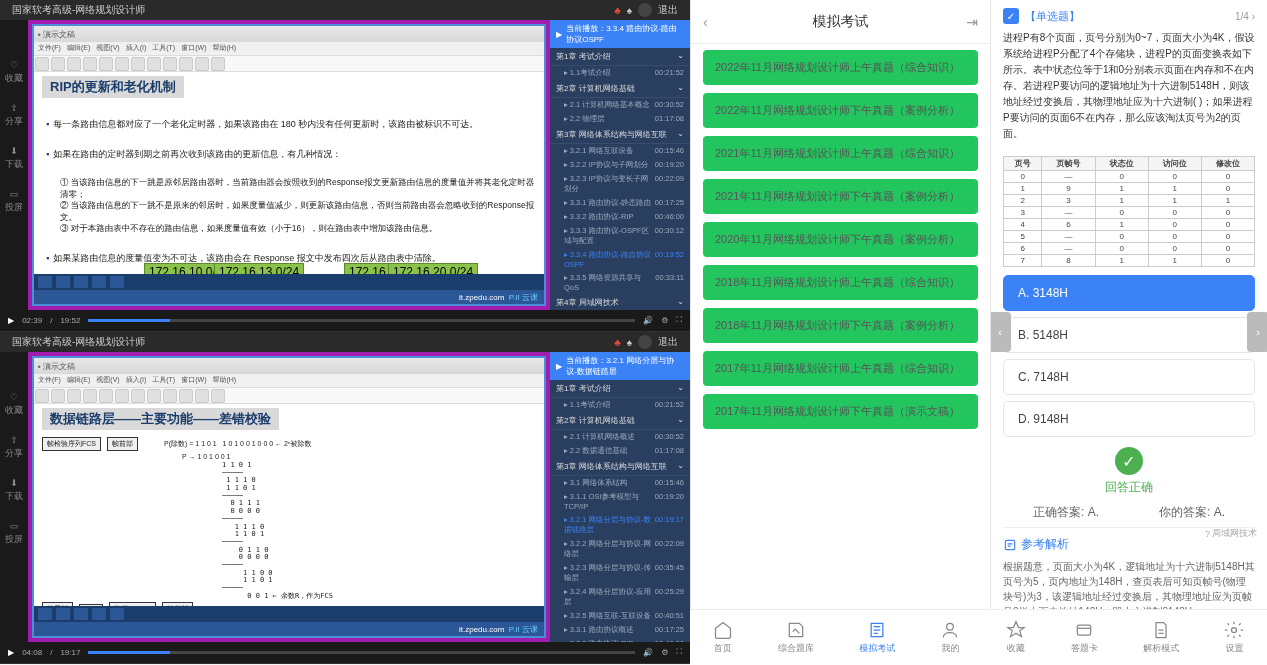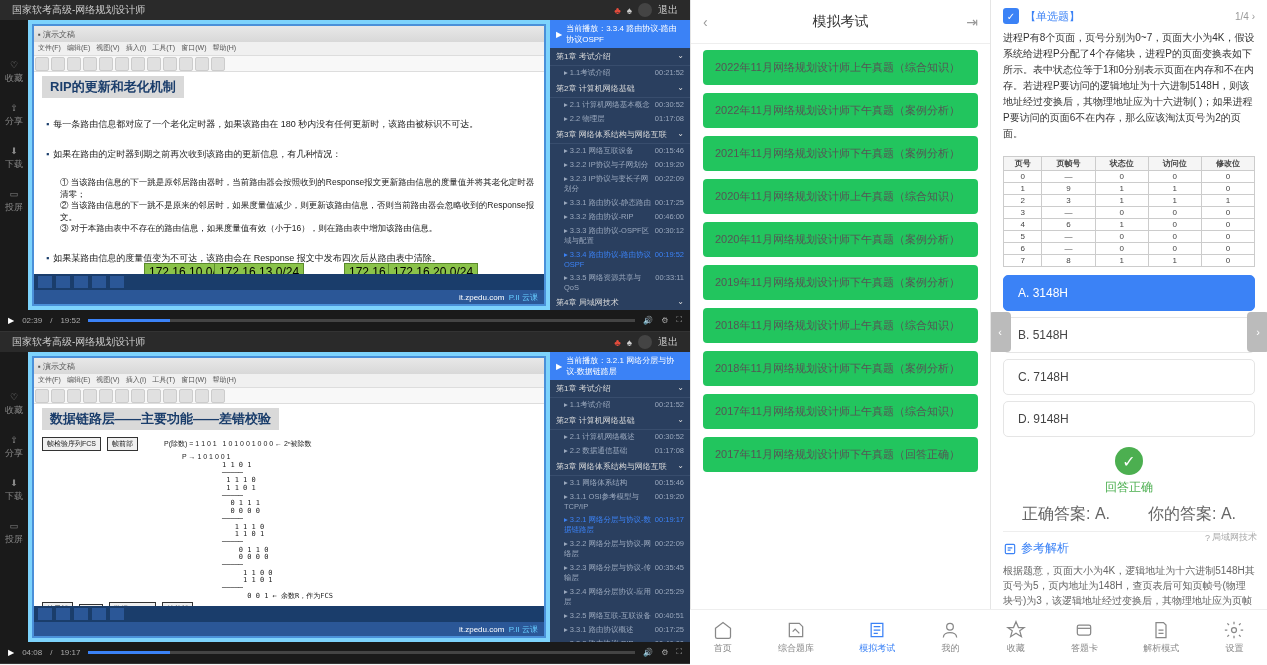--- a/index.html
+++ b/index.html
@@ -9,21 +9,21 @@
 
 .left-col{display:flex;flex-direction:column;background:#1a1a1a}
 .player{height:332px;position:relative;background:#1a1a1a;border-bottom:1px solid #333}
 .player-header{height:20px;background:#2a2a2a;color:#ccc;font-size:10px;padding:2px 12px;display:flex;justify-content:space-between;align-items:center}
 .player-header .rt{display:flex;gap:6px;align-items:center}
 .ph-bell{color:#e74c3c}
 .ph-avatar{width:14px;height:14px;border-radius:50%;background:#444}
 .player-body{display:flex;height:290px}
 .side-tools{width:28px;background:#1a1a1a;display:flex;flex-direction:column;align-items:center;gap:18px;padding-top:40px}
 .tool-icon{color:#888;font-size:9px;display:flex;flex-direction:column;align-items:center;gap:2px;cursor:pointer}
-.slide-area{flex:1;background:#7dd3fc;padding:4px;position:relative}
+.slide-area{flex:1;background:#a21caf;padding:4px;position:relative}
 .slide-window{background:#fff;height:100%;border:2px solid #4a90d9;position:relative;overflow:hidden}
 .win-titlebar{height:16px;background:linear-gradient(#e8e8e8,#d8d8d8);font-size:8px;padding:1px 4px;color:#555;display:flex;align-items:center}
 .win-toolbar{height:14px;background:#f0f0f0;border-bottom:1px solid #ddd;font-size:7px;color:#555;padding:1px 4px;display:flex;gap:6px}
 .win-icons{height:16px;background:#f8f8f8;border-bottom:1px solid #ddd;display:flex;gap:2px;padding:1px}
 .win-icons span{width:14px;height:14px;background:#e0e0e0;border:1px solid #ccc;border-radius:2px}
 .slide-content{background:#fff;padding:4px 8px;font-size:9px;color:#222;height:calc(100% - 60px);overflow:hidden}
 .slide-title{background:#d9d9d9;color:#1a3d6b;font-weight:bold;font-size:13px;padding:2px 8px;margin-bottom:3px;display:inline-block}
 .slide-bullet{margin:17px 0;padding-left:4px;line-height:1.4}
 .slide-bullet::before{content:"▪";margin-right:4px;color:#1a3d6b}
 .slide-sub{padding-left:18px;font-size:8.5px;line-height:1.35}
@@ -67,21 +67,21 @@
 .q-text{font-size:10px;line-height:1.6;color:#333;margin-bottom:14px}
 .q-table{width:100%;border-collapse:collapse;font-size:8px;margin-bottom:8px}
 .q-table th,.q-table td{border:1px solid #ccc;padding:1px 2px;text-align:center}
 .q-table th{background:#f5f5f5}
 .q-options{display:flex;flex-direction:column;gap:6px;margin-bottom:10px}
 .q-opt{padding:10px 14px;border:1px solid #e5e5e5;border-radius:5px;font-size:12px;cursor:pointer;background:#fff}
 .q-opt.selected{background:#3b82f6;color:#fff;border-color:#3b82f6}
 .q-result{text-align:center;margin:8px 0}
 .q-result-icon{width:28px;height:28px;border-radius:50%;background:#4caf50;color:#fff;display:inline-flex;align-items:center;justify-content:center;font-size:16px}
 .q-result-text{color:#4caf50;font-size:12px;margin-top:4px}
-.q-answers{display:flex;justify-content:space-around;font-size:16px;color:#666;margin:6px 0}
+.q-answers{display:flex;justify-content:space-around;font-size:12px;color:#666;margin:6px 0}
 .q-analysis-hdr{color:#3b82f6;font-size:12px;margin:6px 0;display:flex;align-items:center;gap:4px;border-top:1px solid #eee;padding-top:8px}
 .q-analysis-text{font-size:10px;color:#666;line-height:1.5}
 .side-arrow{position:absolute;top:50%;width:22px;height:40px;background:#bbb;color:#fff;display:flex;align-items:center;justify-content:center;border-radius:4px;cursor:pointer;transform:translateY(-50%)}
 .side-arrow.l{left:-2px}
 .side-arrow.r{right:-2px}
 .help-icon{position:absolute;right:10px;color:#aaa;font-size:9px;display:flex;align-items:center;gap:2px}
 
 
 .crc-diagram{font-size:7px;margin-top:4px}
 .crc-row{display:flex;align-items:center;gap:6px;margin:2px 0}
@@ -410,28 +410,27 @@
 
   <div class="mid-col">
     <div class="mid-header">
       <span class="back">‹</span>
       <span class="mid-title">模拟考试</span>
       <span class="fwd">⇥</span>
     </div>
     <div class="exam-list" id="exam-list">
         <div class="exam-item">2022年11月网络规划设计师上午真题（综合知识）</div>
         <div class="exam-item">2022年11月网络规划设计师下午真题（案例分析）</div>
+        <div class="exam-item">2021年11月网络规划设计师上午真题（综合知识）</div>
         <div class="exam-item">2021年11月网络规划设计师下午真题（案例分析）</div>
-        <div class="exam-item">2020年11月网络规划设计师上午真题（综合知识）</div>
         <div class="exam-item">2020年11月网络规划设计师下午真题（案例分析）</div>
-        <div class="exam-item">2019年11月网络规划设计师下午真题（案例分析）</div>
         <div class="exam-item">2018年11月网络规划设计师上午真题（综合知识）</div>
         <div class="exam-item">2018年11月网络规划设计师下午真题（案例分析）</div>
         <div class="exam-item">2017年11月网络规划设计师上午真题（综合知识）</div>
-        <div class="exam-item">2017年11月网络规划设计师下午真题（回答正确）</div>
+        <div class="exam-item">2017年11月网络规划设计师下午真题（演示文稿）</div>
       </div>
   </div>
 
   <div class="right-col">
     <div class="q-header">
       <span style="display:flex;gap:6px;align-items:center">
         <span class="q-check">✓</span>
         <span class="q-type">【单选题】</span>
       </span>
       <span class="q-page"><span>1/4</span> ›</span>

